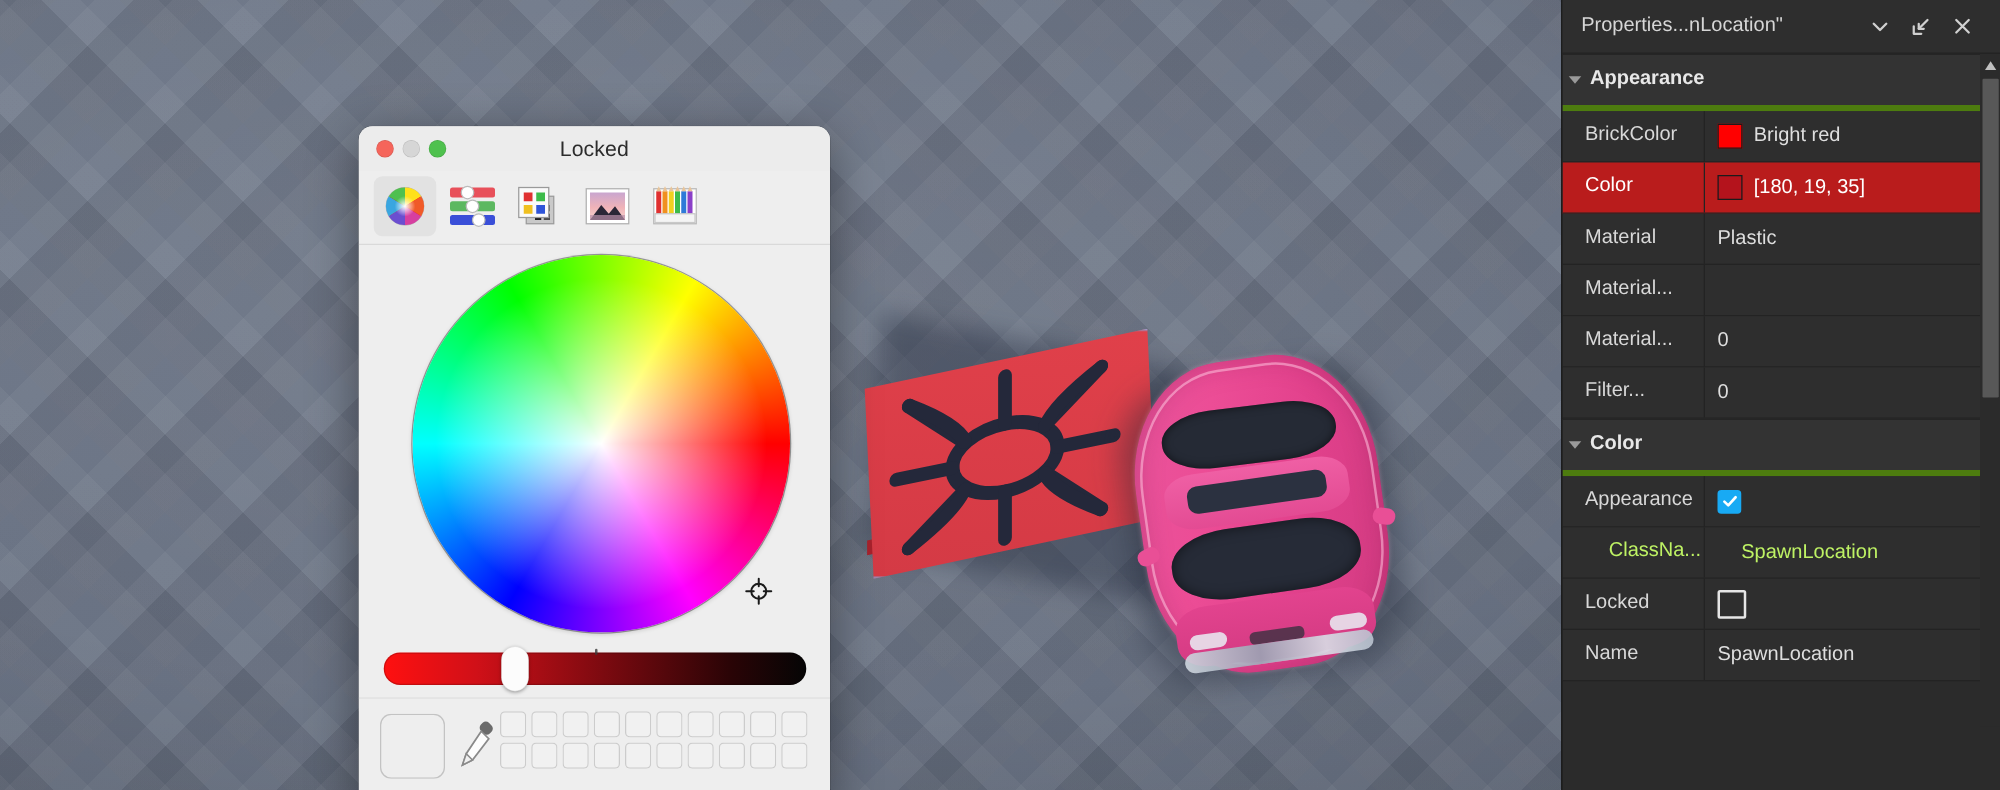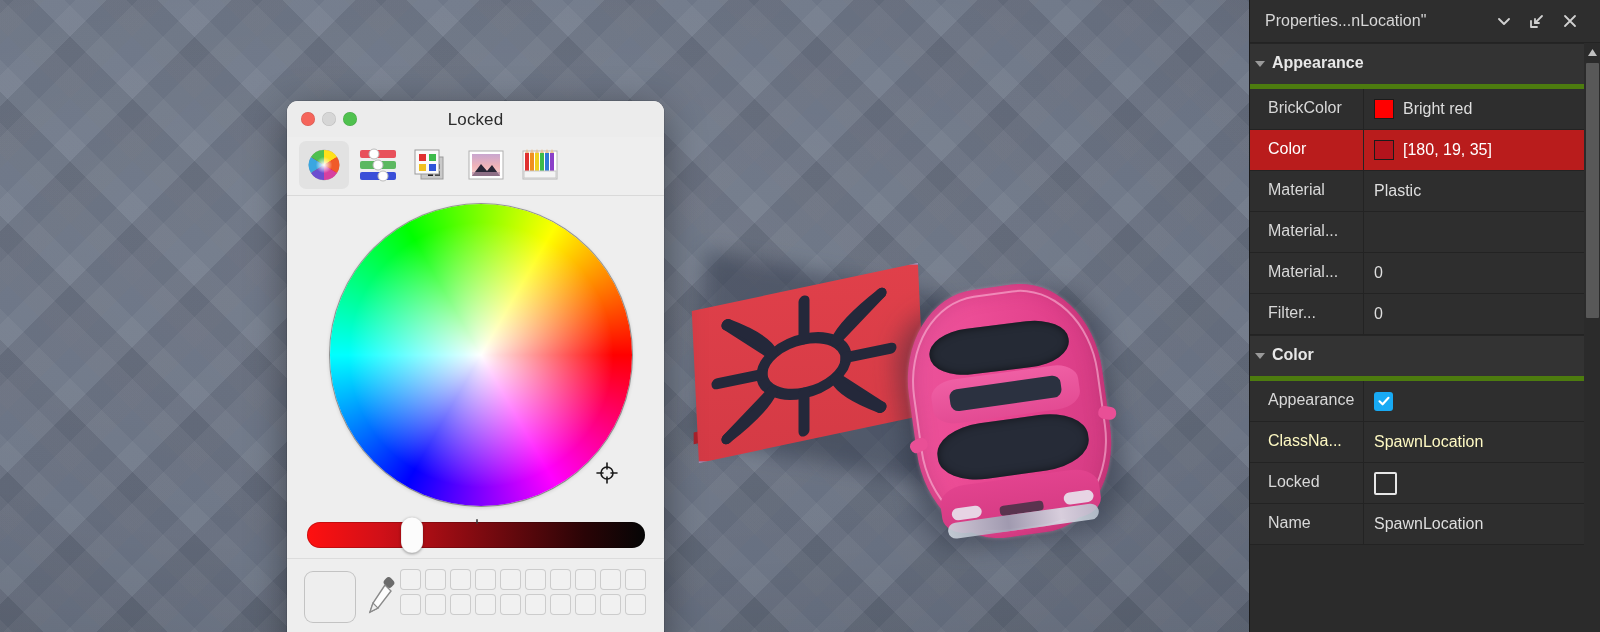--- a/index.html
+++ b/index.html
@@ -157,21 +157,21 @@
   .pp-group .arrow{position:absolute;left:5px;top:17px;width:0;height:0;
     border-left:5px solid transparent;border-right:5px solid transparent;
     border-top:6px solid #9a9a9a;cursor:pointer;}
   .pp-group .gl{position:absolute;left:22px;top:10px;font-size:16px;font-weight:bold;color:#e8e8e8;}
 
   .pp-row{position:relative;height:40px;border-bottom:1px solid #232323;background:#2e2e2e;}
   .pp-row.sel{background:#b91c1c;padding-left:20px;}
   .pp-row .name{position:absolute;left:18px;top:10px;font-size:16px;color:#d8d8d8;
     white-space:nowrap;}
   .pp-row.sel .name{color:#ffffff;}
-  .pp-row.dim .name,.pp-row.dim .val{color:#fef9c3;}
+  .pp-row.dim .name,.pp-row.dim .val{color:#bef264;margin-left:19px;}
   .pp-divider{position:absolute;left:113px;top:0;bottom:0;width:1px;background:#232323;}
   .pp-row .valwrap{position:absolute;left:124px;top:0;right:14px;height:40px;
     display:flex;align-items:center;gap:9px;text-align:right;}
   .pp-row .val{font-size:16px;color:#dedede;white-space:nowrap;}
   .pp-row.sel .val{color:#ffffff;}
   .cswatch{width:18px;height:18px;border:1px solid #1b1b1b;flex:0 0 auto;}
   .cbox{width:19px;height:19px;border-radius:3px;flex:0 0 auto;cursor:pointer;}
   .cbox.on{background:#18aaf4;display:flex;align-items:center;justify-content:center;}
   .cbox.off{background:transparent;border:2px solid #e6e6e6;border-radius:2px;}
   .cbox.on svg{display:block;}

